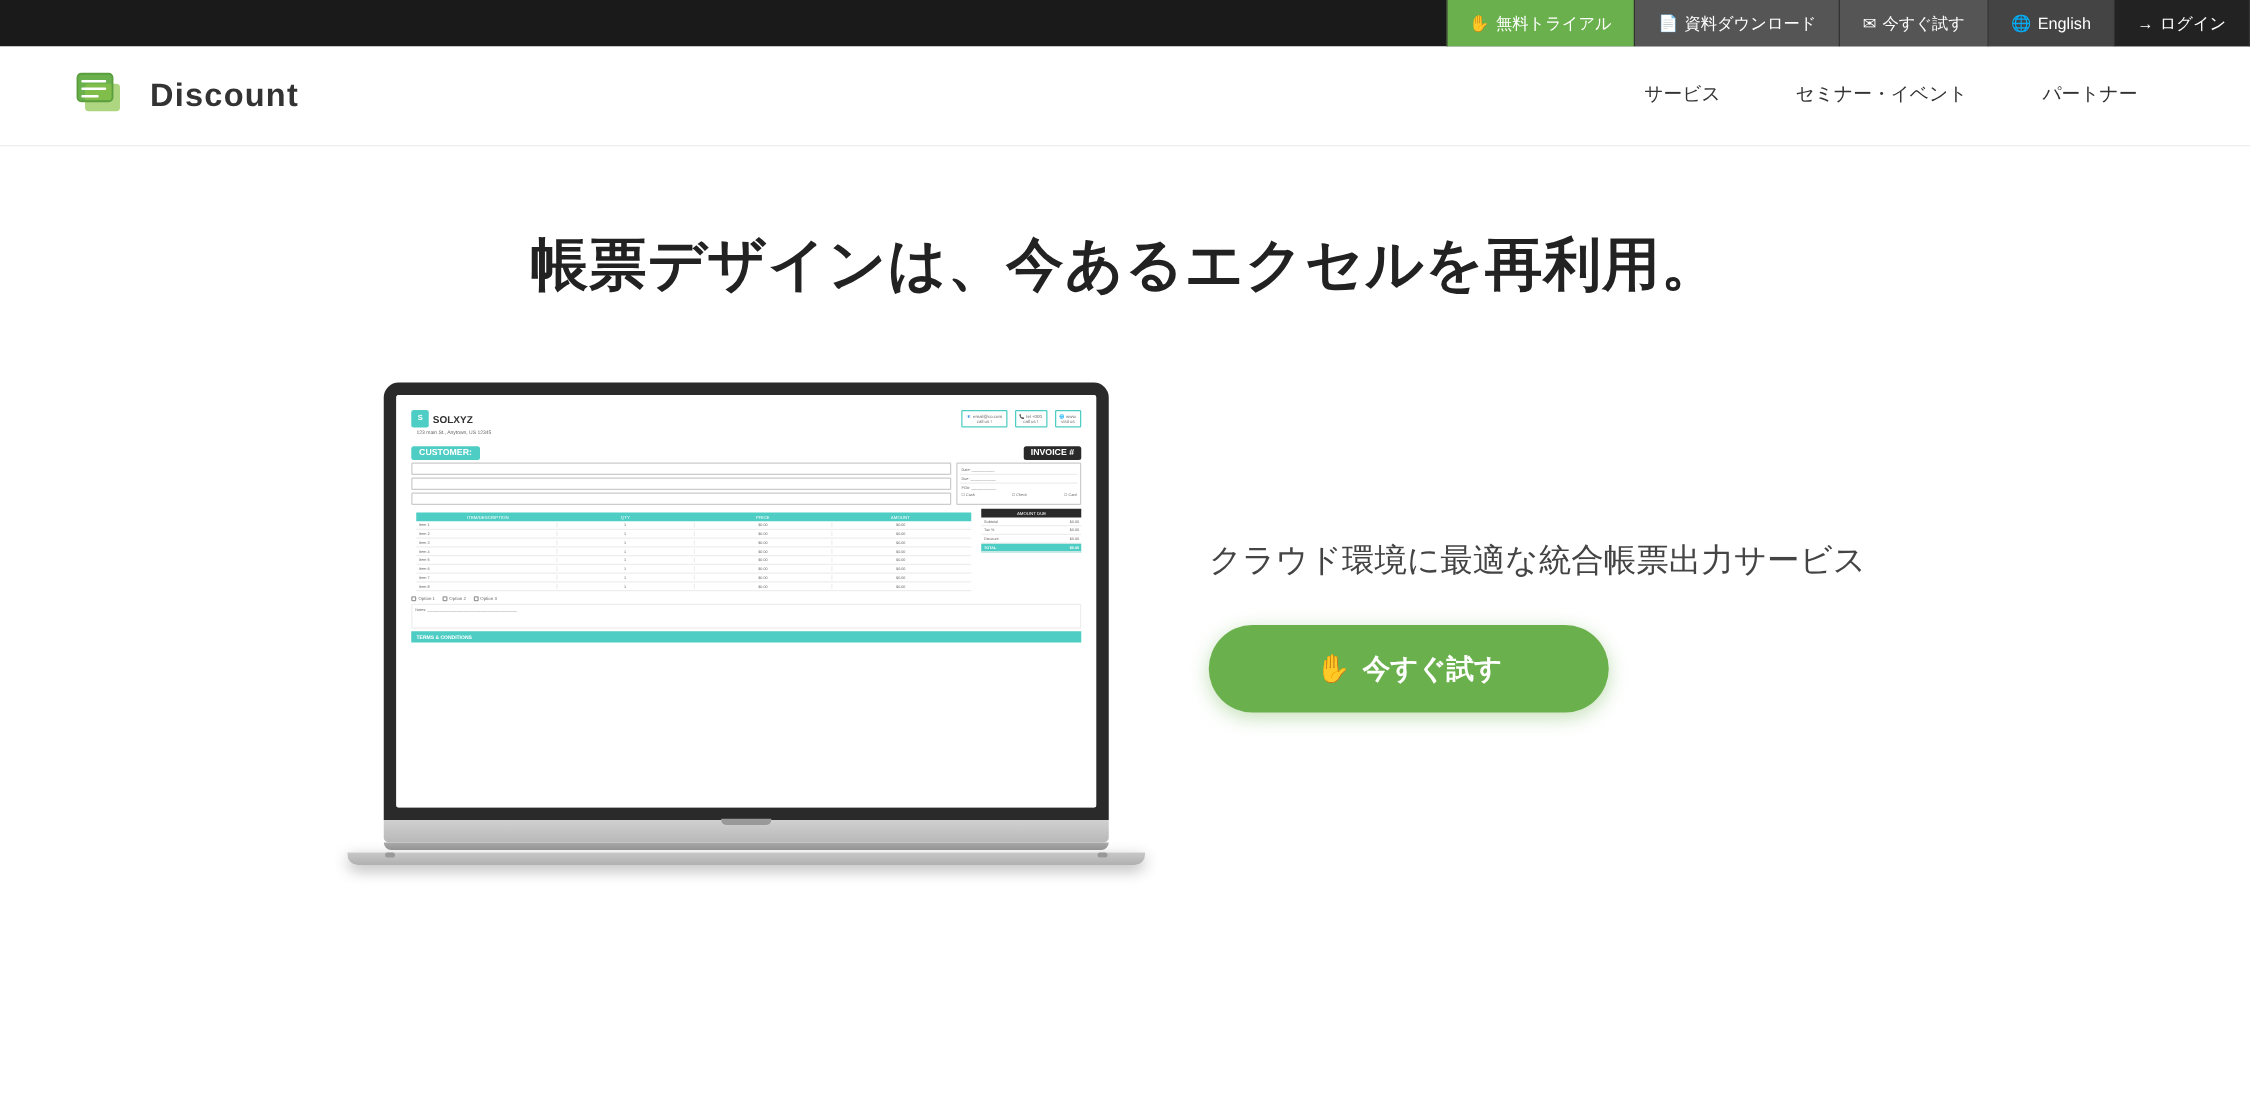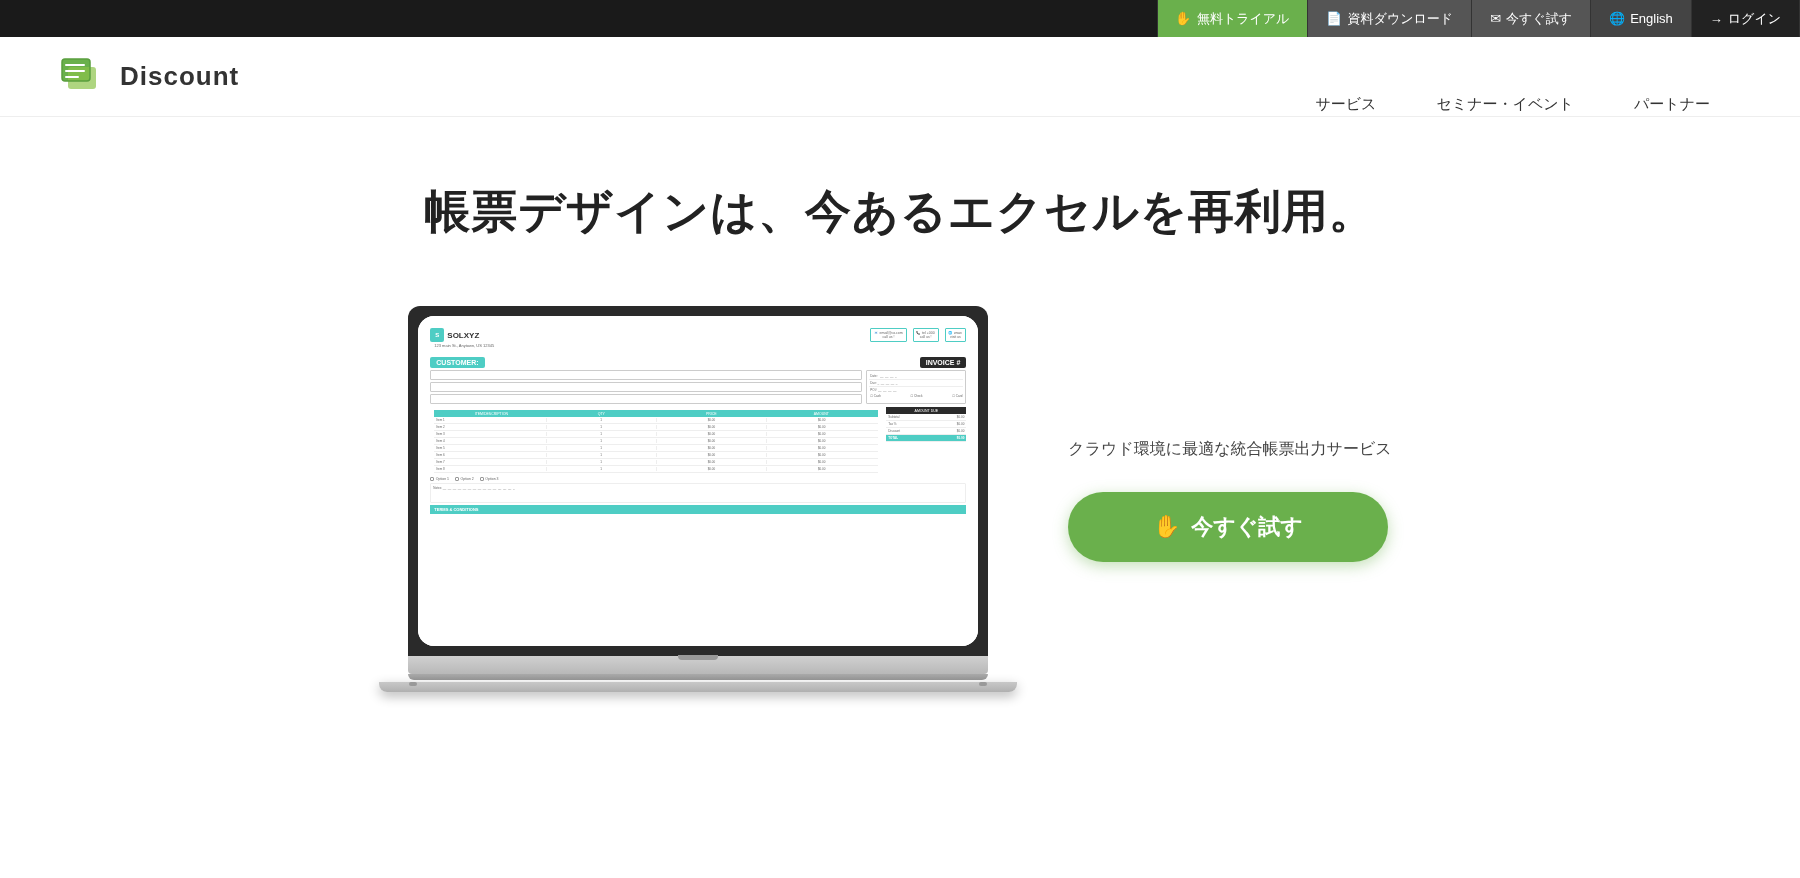--- a/index.html
+++ b/index.html
@@ -61,21 +61,21 @@
       gap: 0;
       align-items: center;
     }
     .nav-item {
       padding: 0 30px;
       font-size: 15px;
       color: #333;
       cursor: pointer;
       height: 80px;
       display: flex;
-      align-items: flex-end;
+      align-items: center;
       text-decoration: none;
       border-bottom: 3px solid transparent;
     }
 
     
     .hero {
       padding: 60px 60px 40px;
       text-align: center;
     }
     .hero-headline {
@@ -109,21 +109,21 @@
     
     .laptop-lid {
       background: #2a2a2a;
       border-radius: 12px 12px 0 0;
       padding: 10px;
       position: relative;
       width: 100%;
     }
     .laptop-screen {
       background: #fff;
-      border-radius: 16px;
+      border-radius: 2px;
       overflow: hidden;
       width: 100%;
       height: 330px;
       position: relative;
     }
     
     .invoice-display {
       width: 100%;
       height: 100%;
       background: #fff;
@@ -329,21 +329,21 @@
 
     
     .hero-right {
       flex: 0 0 auto;
       display: flex;
       flex-direction: column;
       align-items: flex-start;
       gap: 30px;
     }
     .service-description {
-      font-size: 16px;
+      font-size: 26px;
       color: #444;
       line-height: 1.6;
     }
     .cta-button {
       background: #6ab04c;
       color: #fff;
       border: none;
       border-radius: 40px;
       padding: 20px 60px;
       font-size: 22px;

